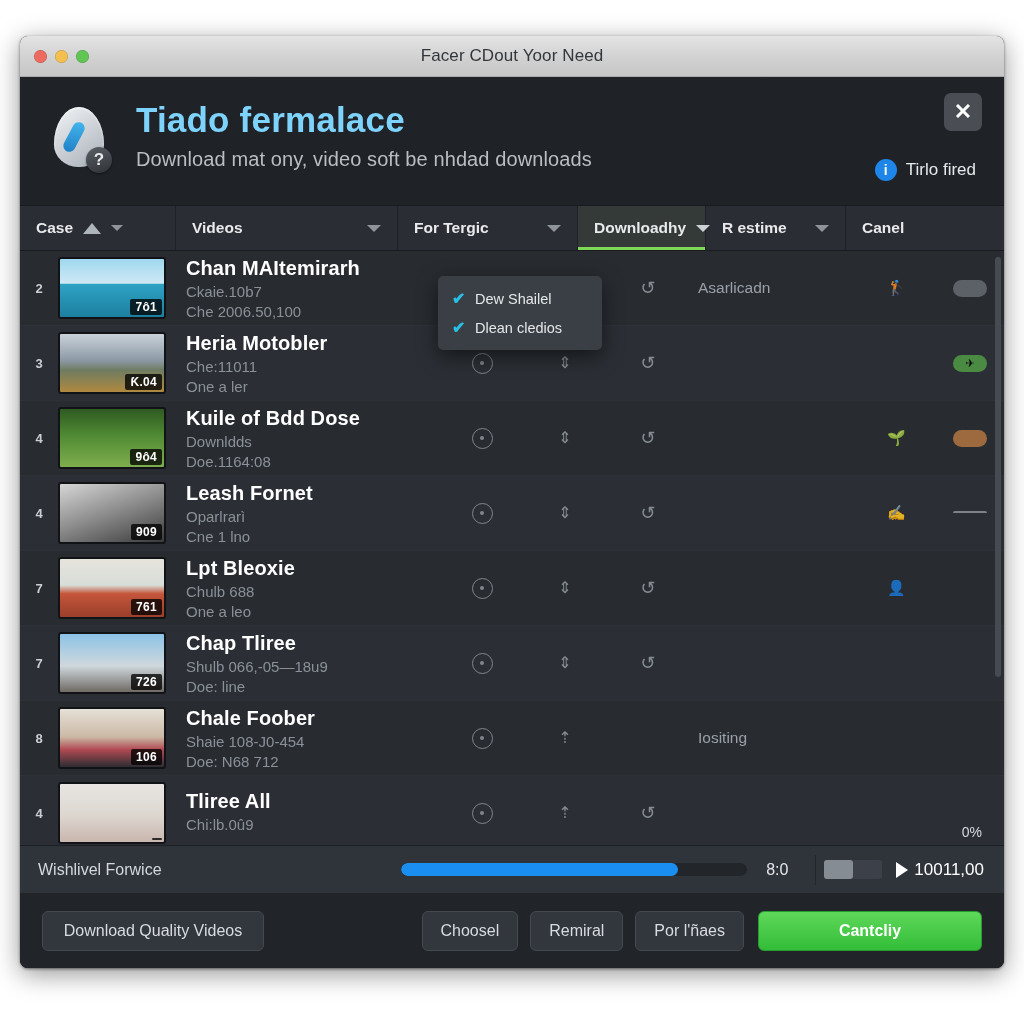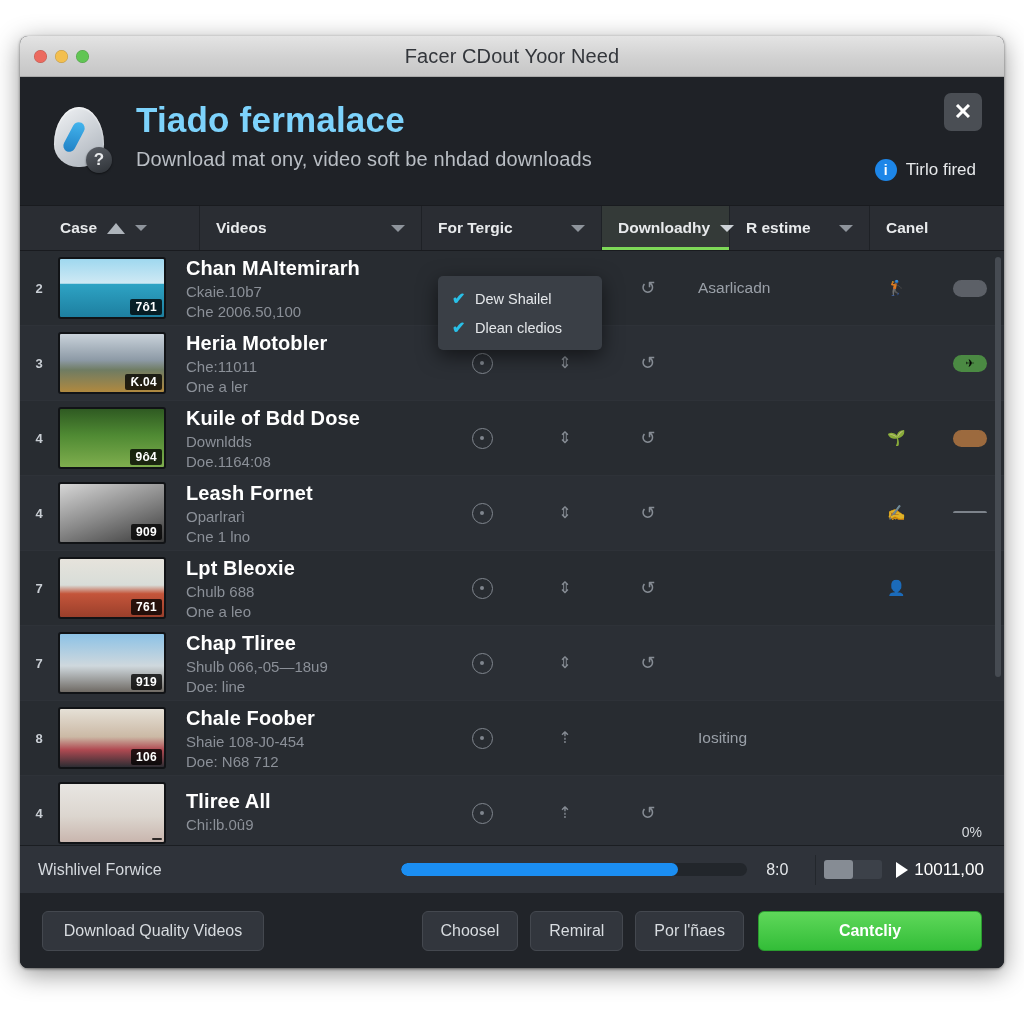--- a/index.html
+++ b/index.html
@@ -49,21 +49,21 @@
     width: 13px; height: 13px; border-radius: 50%;
     box-shadow: inset 0 0 0 0.5px rgba(0,0,0,0.22);
   }
   .dot.red    { background: #ec6a5f; }
   .dot.yellow { background: #f3bf4f; }
   .dot.green  { background: #61c554; }
   .title-text {
     position: absolute;
     left: 0; right: 0;
     text-align: center;
-    font-size: 20px;
+    font-size: 17px;
     color: #33363b;
     letter-spacing: .1px;
     pointer-events: none;
   }
 
   
   .app {
     position: relative;
     height: 892px;
     background: #212429;
@@ -164,21 +164,20 @@
 
   
   .toolbar {
     position: relative;
     height: 44px;
     flex: 0 0 auto;
     display: flex;
     background: #2a2d33;
     border-top: 1px solid #191b1f;
     border-bottom: 1px solid #191b1f;
-    padding-left: 24px;
   }
   .tb-cell {
     display: flex;
     align-items: center;
     gap: 10px;
     padding: 0 16px;
     border-right: 1px solid #1e2126;
     box-sizing: border-box;
     color: #e8eaec;
     font-size: 15.5px;
@@ -676,21 +675,21 @@
               <span class="refresh">↺</span>
             </div>
           <div class="col-text"></div>
           <div class="col-emoji">👤</div>
           <div class="col-badge"></div>
         </div>
 
         <div class="row">
           <div class="row-num">7</div>
           <div class="thumb t6">
-            <div class="badge">919</div>
+            <div class="badge">726</div>
           </div>
           <div class="meta">
             <div class="m1">Chap Tliree</div>
             <div class="m2">Shulb 066,-05—18u9</div>
             <div class="m3">Doe: line</div>
           </div>
           <div class="col-icon">
               <div class="ring"></div>
             </div>
           <div class="col-icon narrow">

